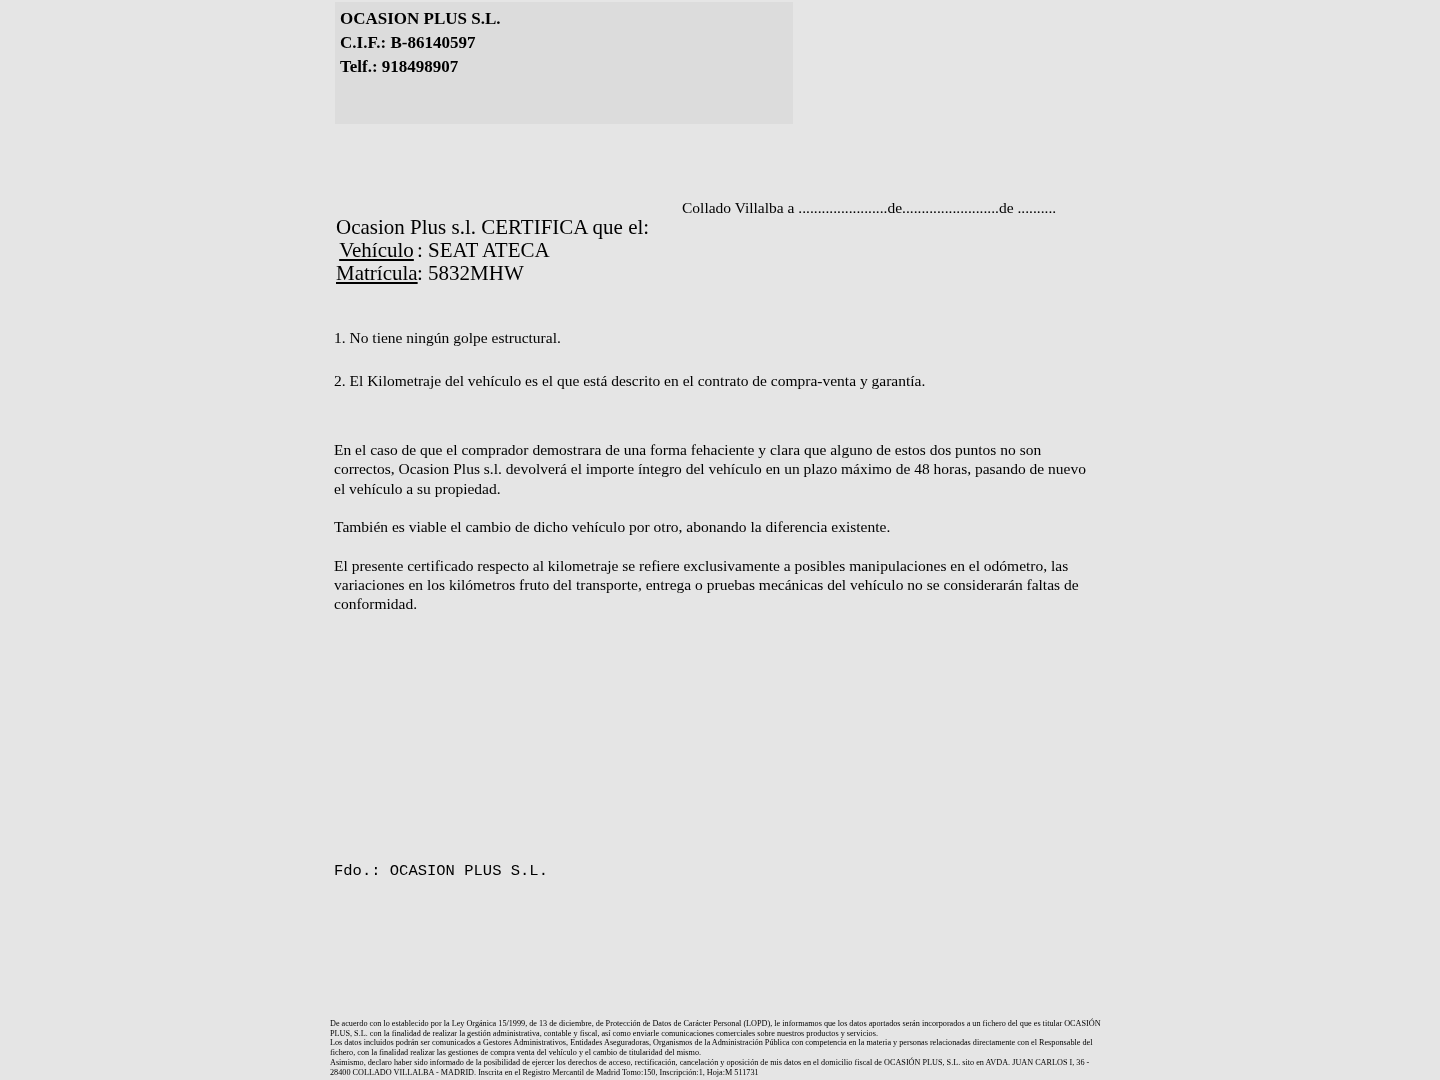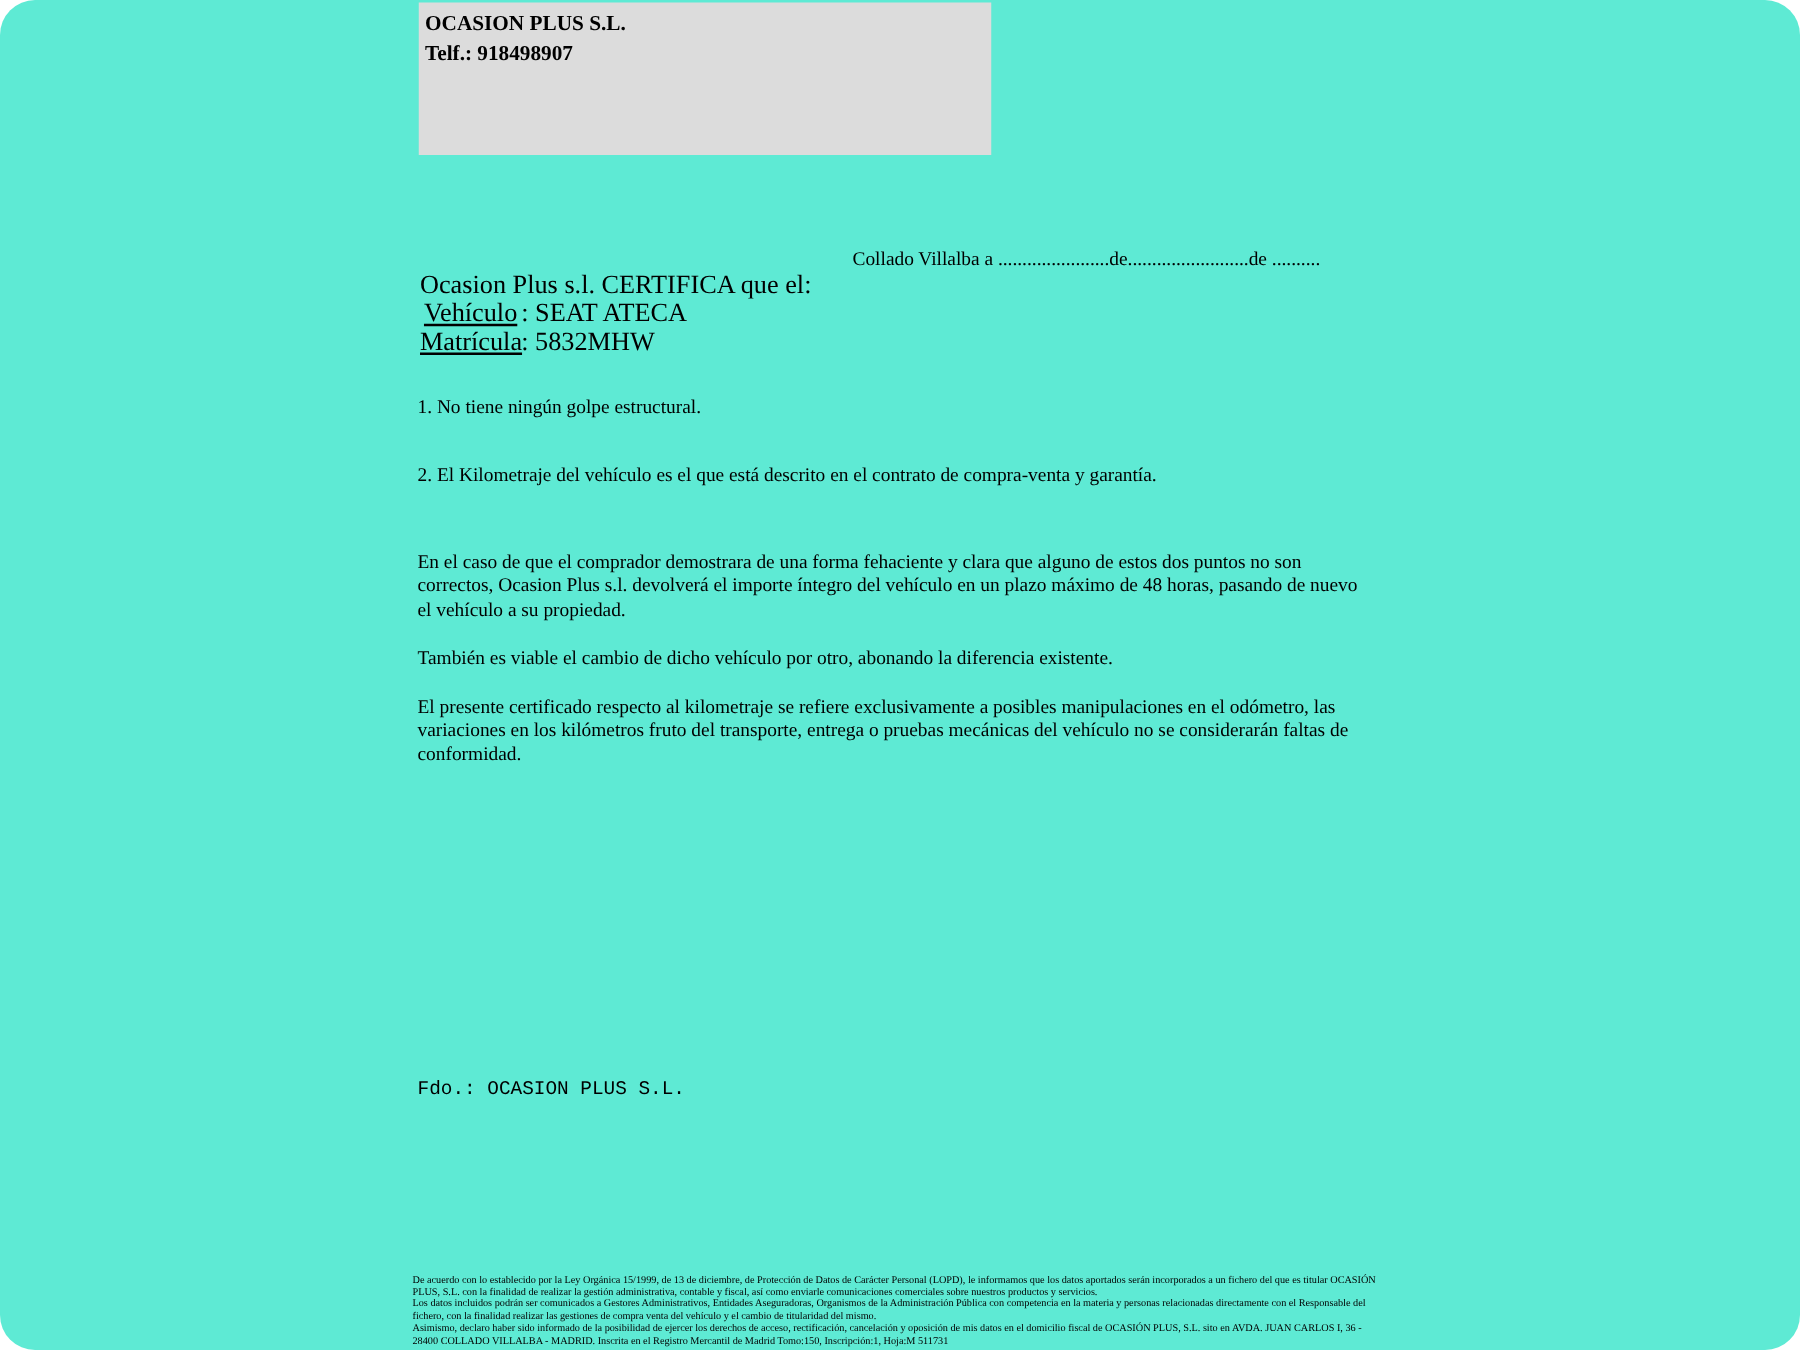--- a/index.html
+++ b/index.html
@@ -1,24 +1,23 @@
 <!DOCTYPE html>
 <html><head>
 <meta charset="utf-8">
 <style>
   html, body { margin: 0; padding: 0; background: #ffffff; }
   .doc {
     position: relative;
     width: 1440px;
     height: 1080px;
-    background: #5eead4;
+    background: #e5e5e5;
     font-family: "Liberation Serif", "DejaVu Serif", serif;
     color: #000000;
     overflow: hidden;
-    border-radius: 28px;
   }
   .header-box {
     position: absolute;
     left: 335px;
     top: 2px;
     width: 458px;
     height: 122px;
     background: #dcdcdc;
     box-sizing: border-box;
     padding: 5px 0 0 5px;
@@ -40,21 +39,21 @@
     top: 216px;
     font-size: 21px;
     line-height: 23px;
   }
   .cert-row { white-space: nowrap; }
   .label-box { display: inline-block; width: 81px; text-align: center; }
   .u { text-decoration: underline; }
   .point1 {
     position: absolute;
     left: 334px;
-    top: 317px;
+    top: 329px;
     font-size: 15.5px;
   }
   .point2 {
     position: absolute;
     left: 334px;
     top: 372px;
     font-size: 15.5px;
   }
   .paragraphs {
     position: absolute;
@@ -82,20 +81,21 @@
   }
   .footer p { margin: 0; }
 </style>
 </head>
 <body>
 
 <div class="doc">
 
   <div class="header-box">
     <div>OCASION PLUS S.L.</div>
+    <div>C.I.F.: B-86140597</div>
     <div>Telf.: 918498907</div>
   </div>
 
   <div class="date-line">Collado Villalba a .......................de.........................de ..........</div>
 
   <div class="cert-block">
     <div>Ocasion Plus s.l. CERTIFICA que el:</div>
     <div class="cert-row">
       <span class="label-box"><span class="u">Vehículo</span></span><span>: SEAT ATECA</span>
     </div>

